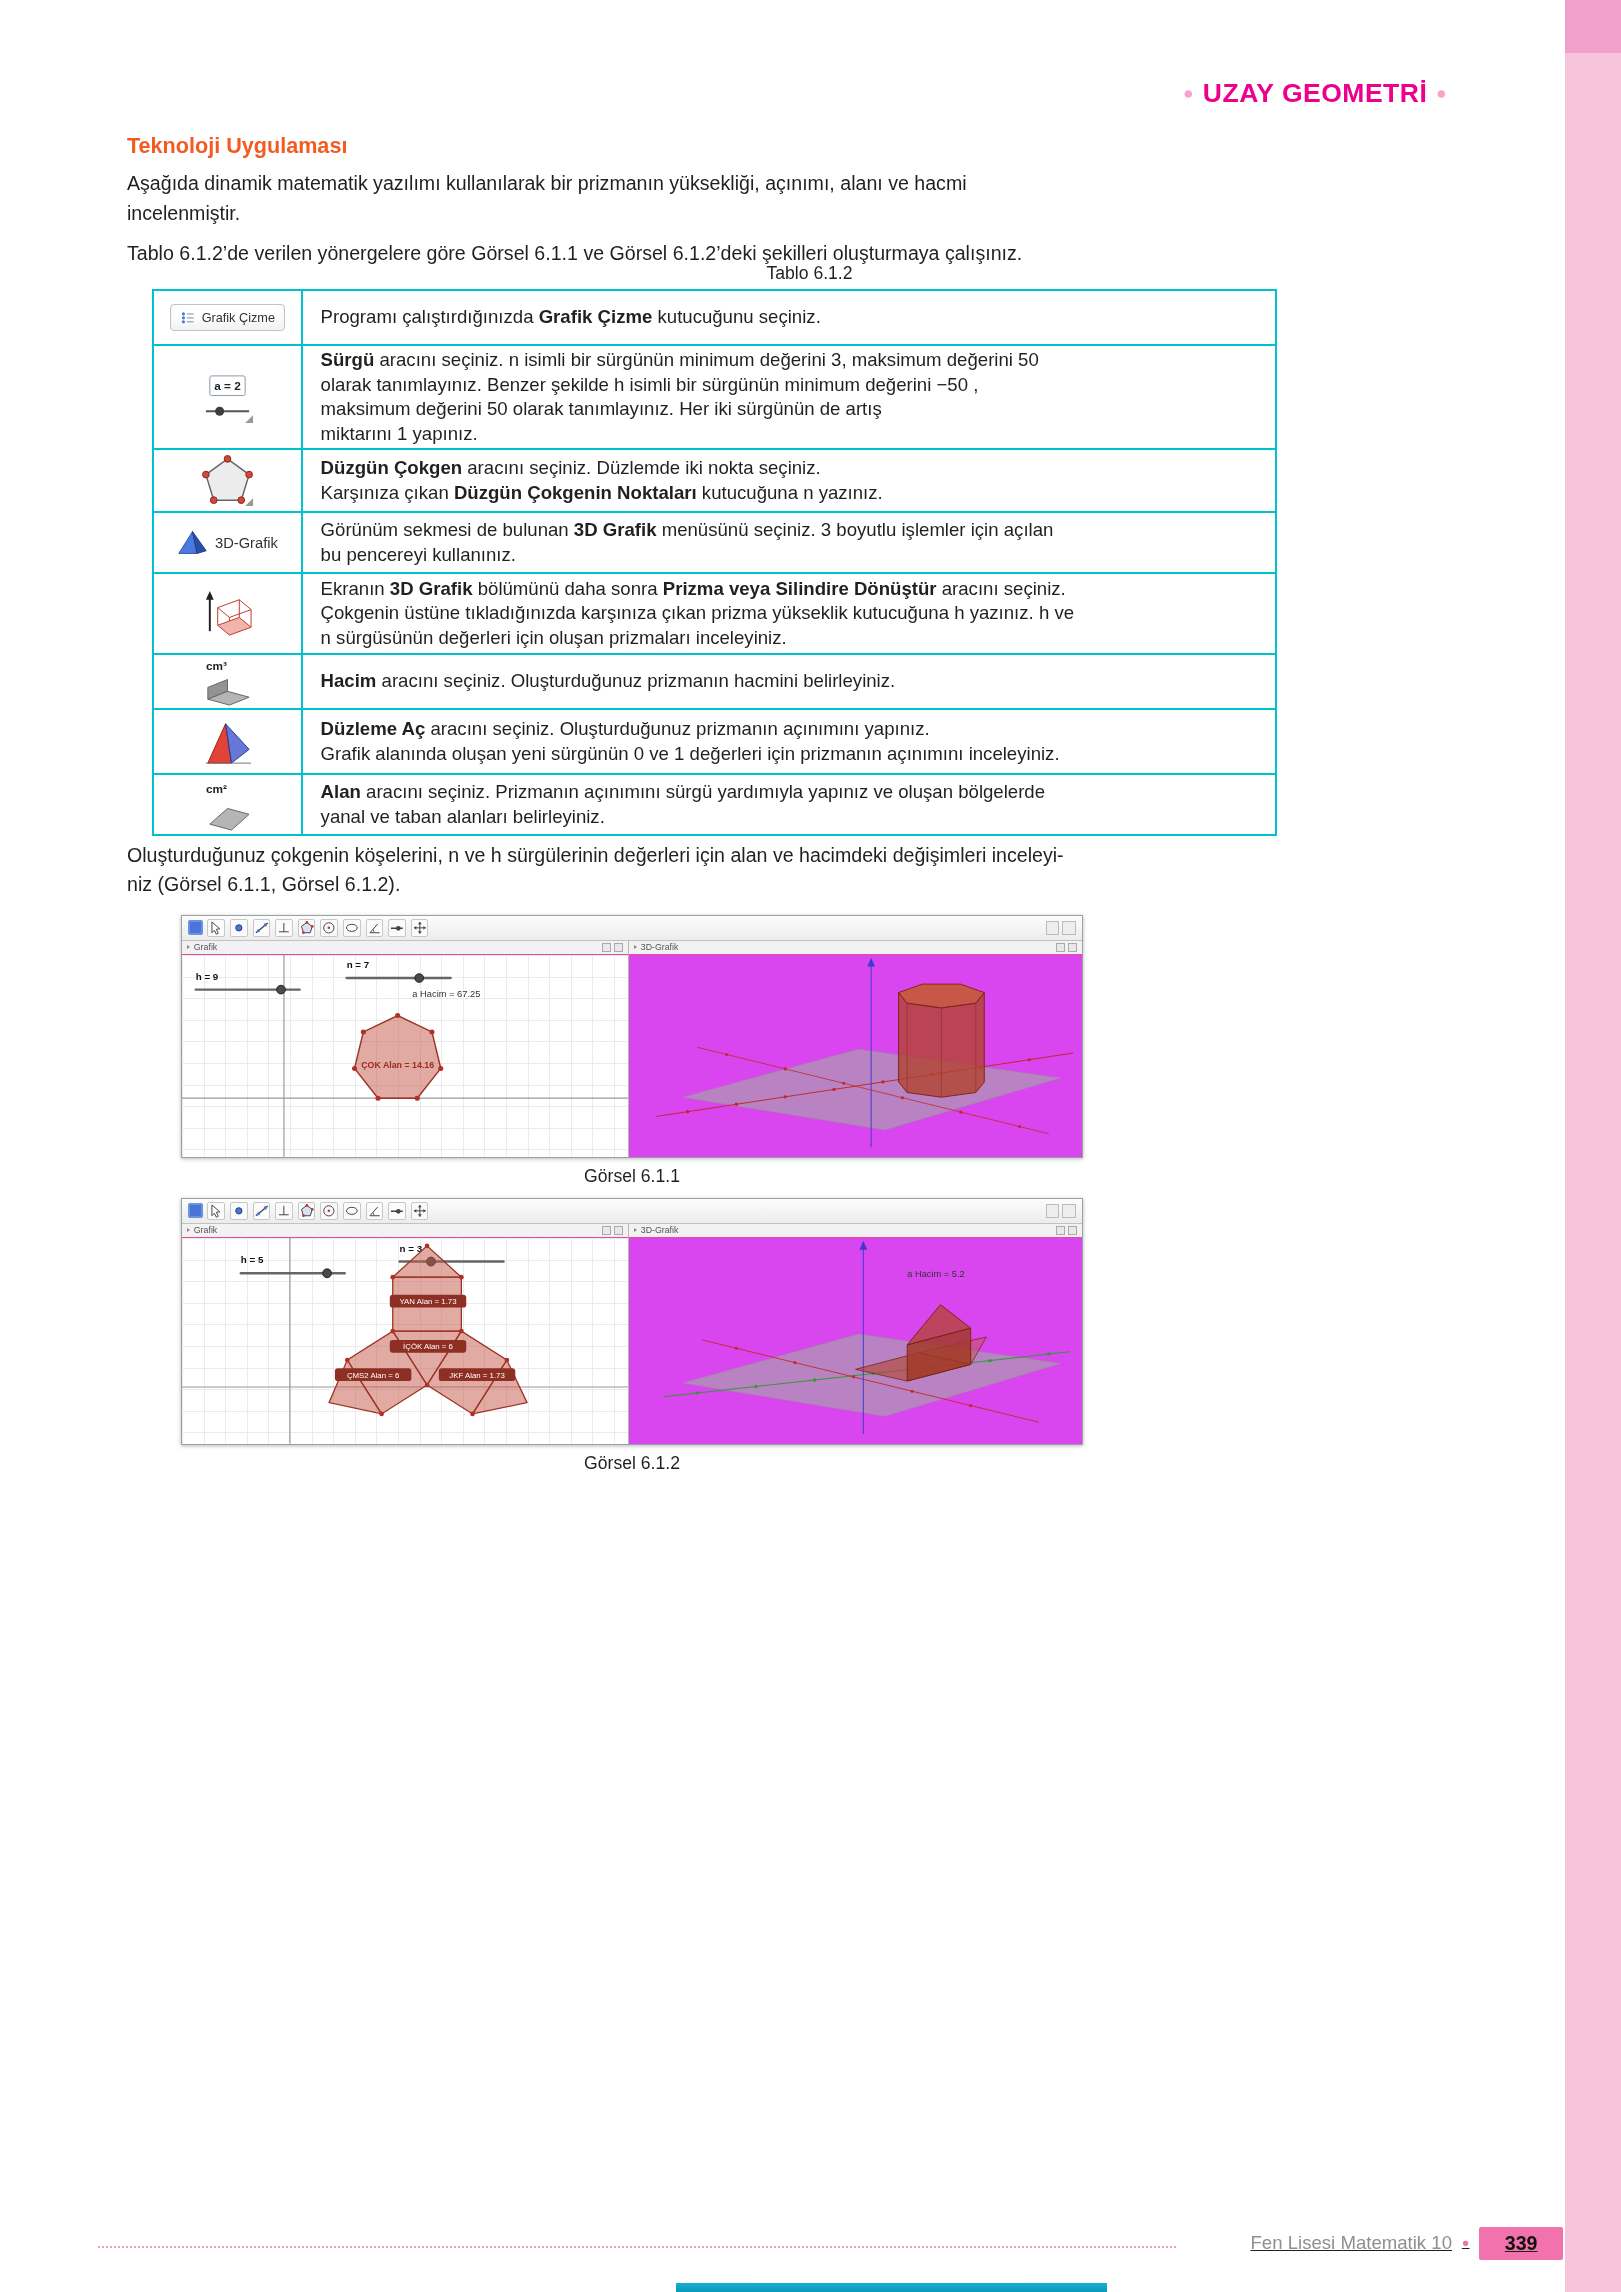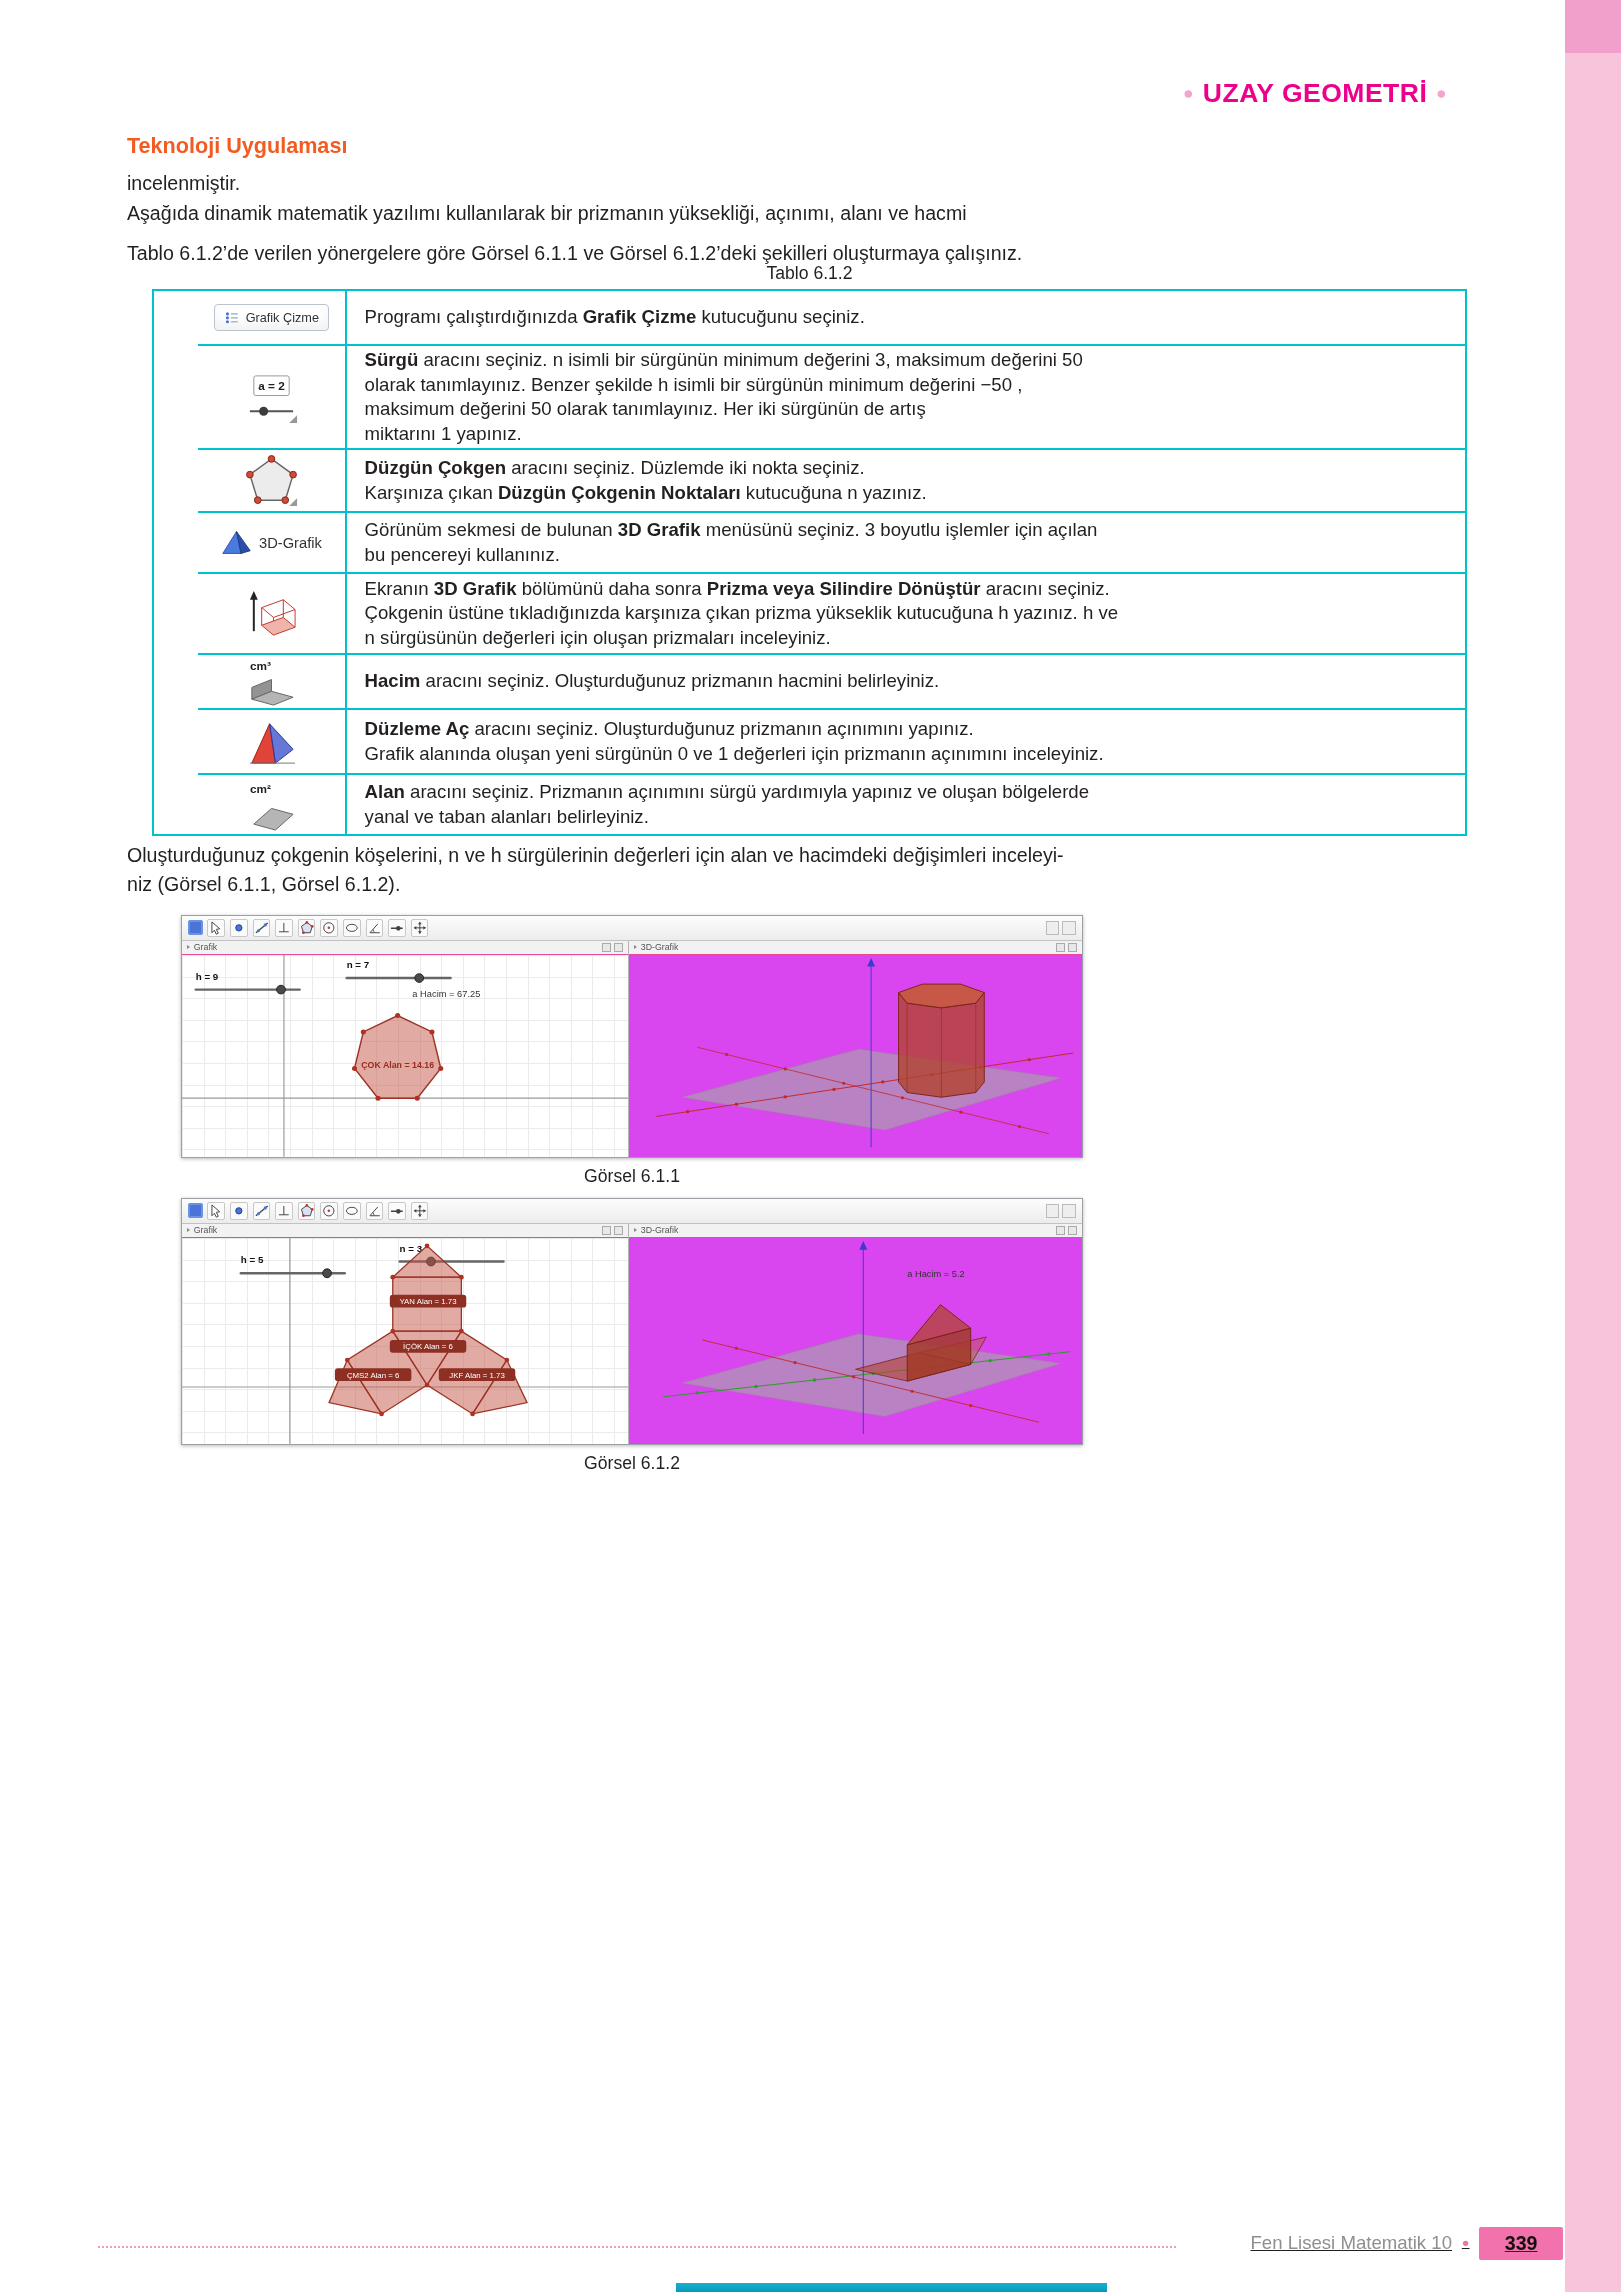--- a/index.html
+++ b/index.html
@@ -11,21 +11,21 @@
   
   .header{position:absolute;top:78px;right:165px;font-size:26.5px;font-weight:bold;color:#ec008c;letter-spacing:0.5px;white-space:nowrap;}
   .hdot{color:#f6a3cd;font-size:17.6px;vertical-align:2.9px;margin:0 8.8px;}
   .section-title{position:absolute;left:127px;top:133px;font-size:21.6px;font-weight:bold;color:#f25c22;}
   .para{position:absolute;left:127px;font-size:19.6px;line-height:30px;}
   .pline{white-space:nowrap;}
   .para-1{top:168px;}
   .para-2{top:238px;}
   .table-caption{position:absolute;left:152px;top:263px;width:1315px;text-align:center;font-size:17.6px;}
   
-  .itable{position:absolute;left:152px;top:289px;width:1315px;border:2px solid #00c1ce;box-sizing:border-box;background:#fff;padding-left:44px;}
+  .itable{position:absolute;left:152px;top:289px;width:1125px;border:2px solid #00c1ce;box-sizing:border-box;background:#fff;}
   .trow{display:flex;border-top:2px solid #00c1ce;}
   .trow:first-child{border-top:none;}
   .ticon{flex:0 0 147px;display:flex;align-items:center;justify-content:center;border-right:2px solid #00c1ce;}
   .ttext{flex:1;display:flex;align-items:center;padding:0 17.6px;font-size:18.6px;line-height:24.5px;white-space:pre-wrap;}
   .ttext .b{font-weight:bold;}
   .r1{height:53px;}.r2{height:102px;}.r3{height:61px;}.r4{height:59px;}
   .r5{height:79px;}.r6{height:53px;}.r7{height:63px;}.r8{height:59px;}
   .btn-icon{display:flex;align-items:center;gap:5.9px;background:#fff;border:1px solid #b9c4cf;border-radius:3.9px;
             padding:4.9px 8.8px;box-shadow:inset 0 -7.8px 9.8px rgba(0,0,0,.05);}
   .gc-label{font-size:12.7px;color:#333;white-space:nowrap;}
@@ -79,22 +79,22 @@
     <div class="strip-cap"></div>
   </div>
 
   <div class="header">
     <span class="hdot">●</span><span>UZAY GEOMETRİ</span><span class="hdot">●</span>
   </div>
 
   <div class="section-title">Teknoloji Uygulaması</div>
 
   <div class="para para-1">
+    <div class="pline">Aşağıda dinamik matematik yazılımı kullanılarak bir prizmanın yüksekliği, açınımı, alanı ve hacmi</div>
     <div class="pline">incelenmiştir.</div>
-    <div class="pline">Aşağıda dinamik matematik yazılımı kullanılarak bir prizmanın yüksekliği, açınımı, alanı ve hacmi</div>
   </div>
 
   <div class="para para-2">
     <div class="pline">Tablo 6.1.2’de verilen yönergelere göre Görsel 6.1.1 ve Görsel 6.1.2’deki şekilleri oluşturmaya çalışınız.</div>
   </div>
 
   <div class="table-caption">Tablo 6.1.2</div>
 
   <div class="itable">
 

